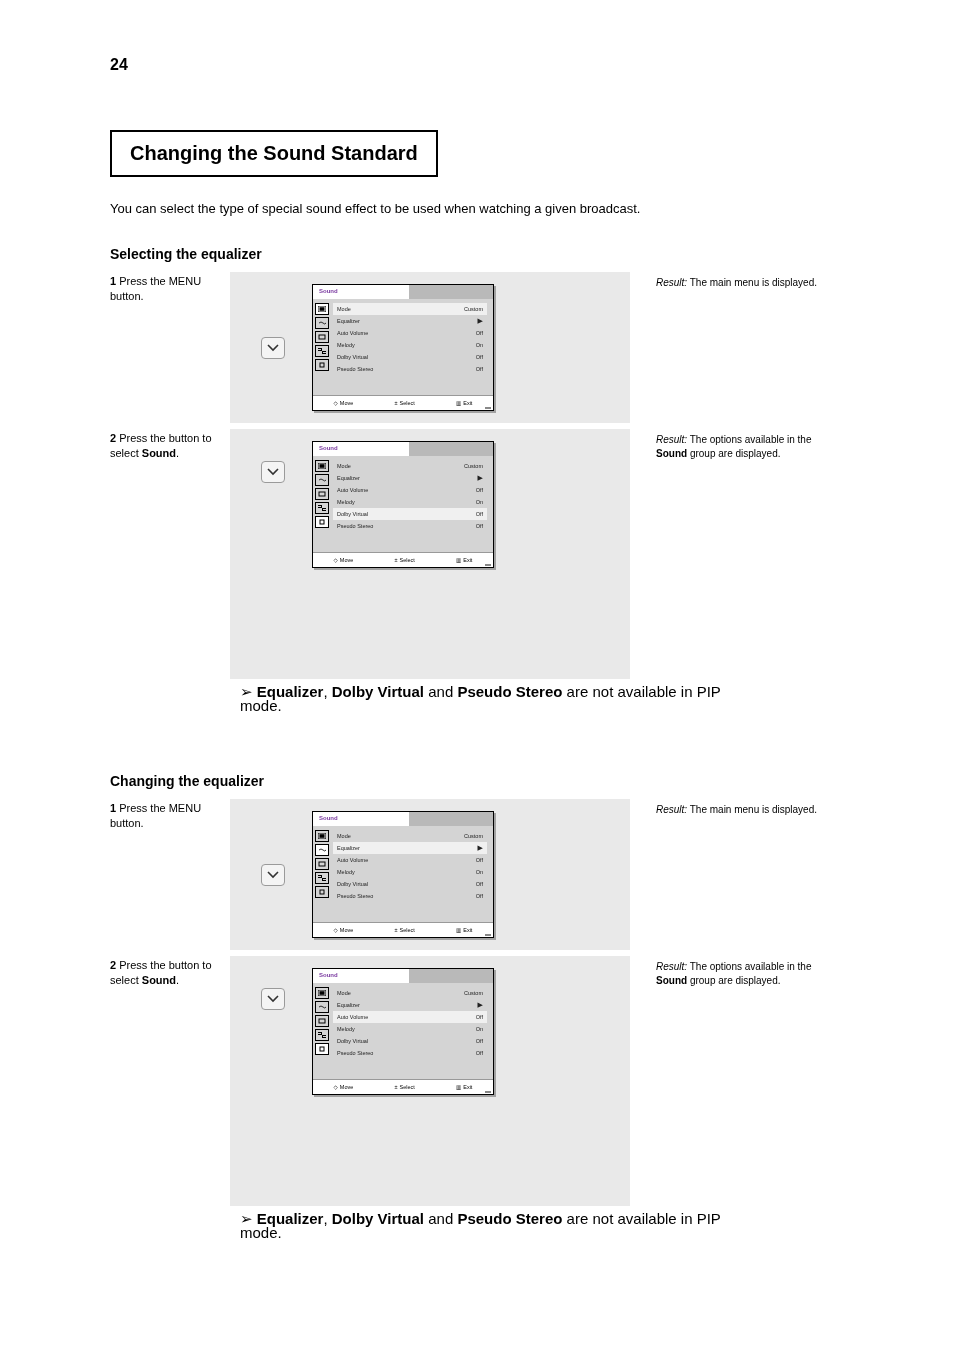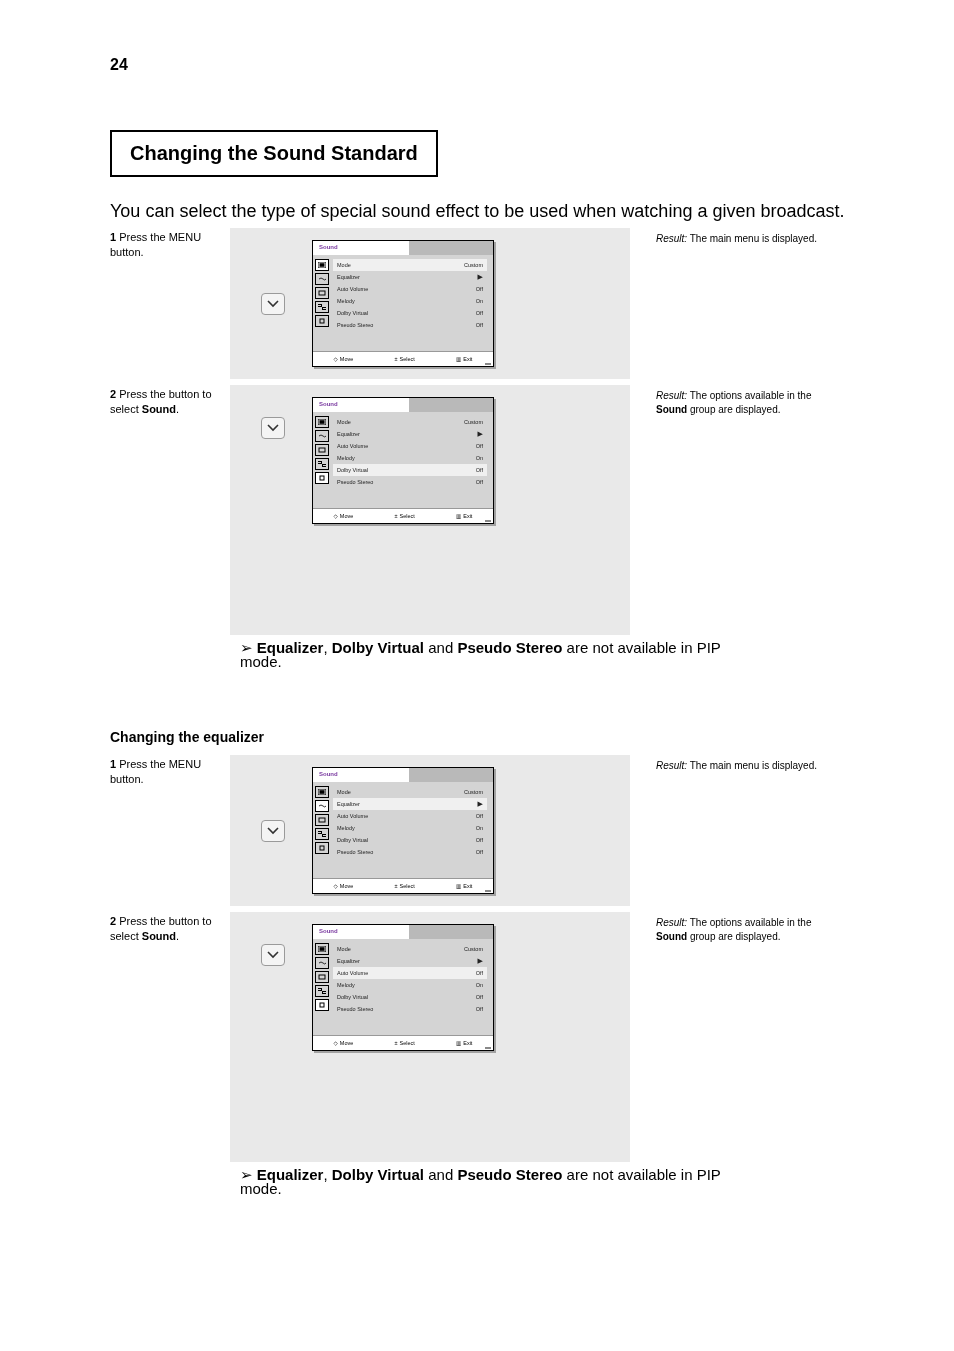--- a/index.html
+++ b/index.html
@@ -29,21 +29,21 @@
     padding: 10px 18px;
     display: inline-block;
     font-size: 20px;
     font-weight: bold;
     margin-top: 50px;
     min-width: 290px;
     box-sizing: border-box;
   }
   .intro {
     margin: 24px 0 6px 0;
-    font-size: 18px;
+    font-size: 13px;
   }
   .sub-heading {
     font-size: 14px;
     font-weight: bold;
     margin: 30px 0 10px 0;
   }
 
   .step-block {
     display: flex;
     align-items: flex-start;
@@ -198,20 +198,21 @@
 </head>
 <body>
 
 <div class="page">
   <div class="page-num">24</div>
 
   <div class="section-title-box">Changing the Sound Standard</div>
 
   <p class="intro">You can select the type of special sound effect to be used when watching a given broadcast.</p>
 
+  <div class="sub-heading">Selecting the equalizer</div>
 
   
   <div class="step-block">
     <div class="text-col">
       <span class="step-number">1</span>
       <span>Press the MENU button.</span>
     </div>
 
     <div class="panel">
       <div style="width:50px;display:flex;flex-direction:column;align-items:center;gap:8px;">

